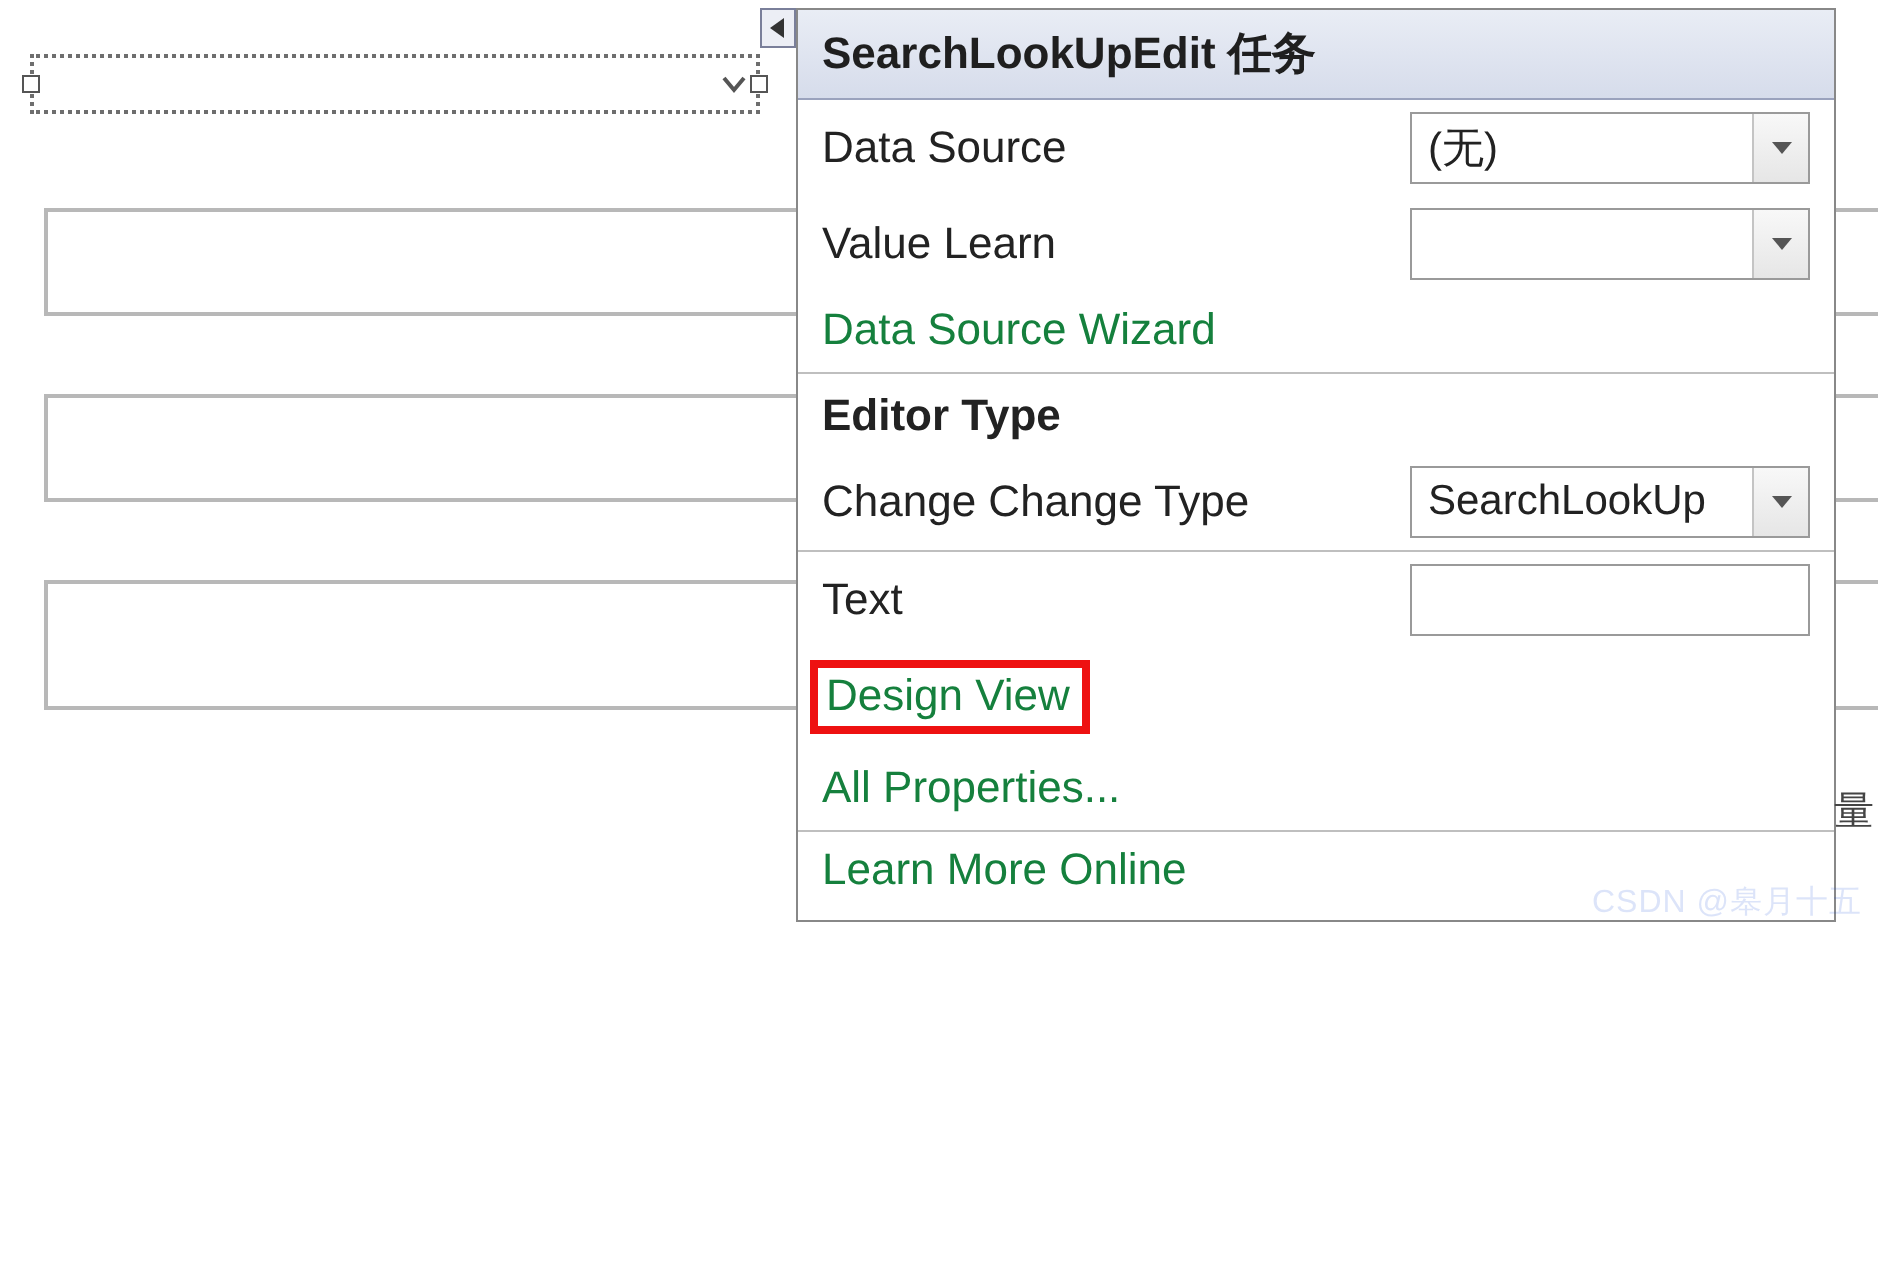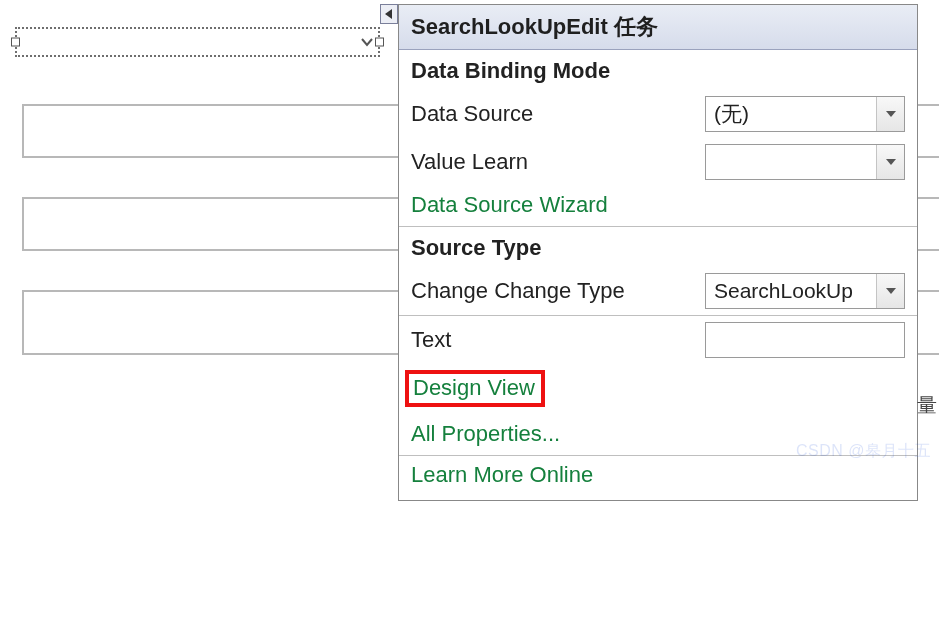--- a/index.html
+++ b/index.html
@@ -175,21 +175,20 @@
 
   <div class="smart-tag">
     <svg viewBox="0 0 8 10">
         <path d="M7 0 L0 5 L7 10 Z" fill="#333"></path>
       </svg>
   </div>
 
   <div class="task-panel">
     <div class="task-header">SearchLookUpEdit 任务</div>
 
-    <div class="section-title">Data Binding Mode</div>
 
     <div class="row">
       <div class="row-label">Data Source</div>
       <div class="combo">
         <div class="val">(无)</div>
         <div class="btn">
             <svg viewBox="0 0 12 8">
               <path d="M1 1 L6 7 L11 1 Z"></path>
             </svg>
           </div>
@@ -207,21 +206,21 @@
             </svg>
           </div>
       </div>
     </div>
 
     <div class="link-row">
       <span class="link">Data Source Wizard</span>
     </div>
 
     <div class="divider"></div>
-    <div class="section-title">Source Type</div>
+    <div class="section-title">Editor Type</div>
 
     <div class="row">
       <div class="row-label">Change Change Type</div>
       <div class="combo">
         <div class="val">SearchLookUp</div>
         <div class="btn">
             <svg viewBox="0 0 12 8">
               <path d="M1 1 L6 7 L11 1 Z"></path>
             </svg>
           </div>

